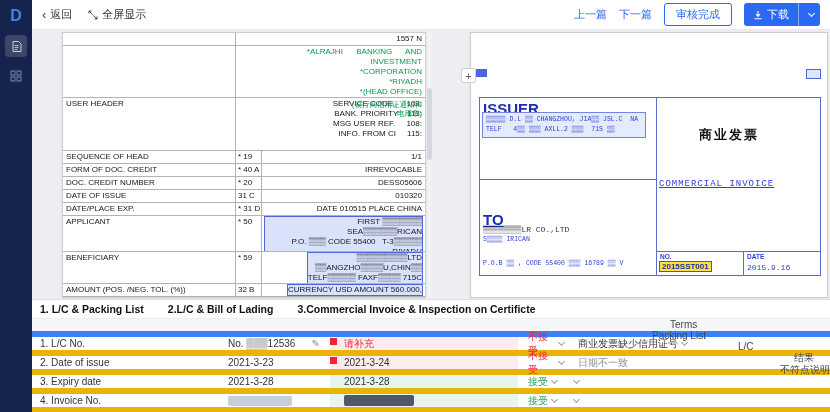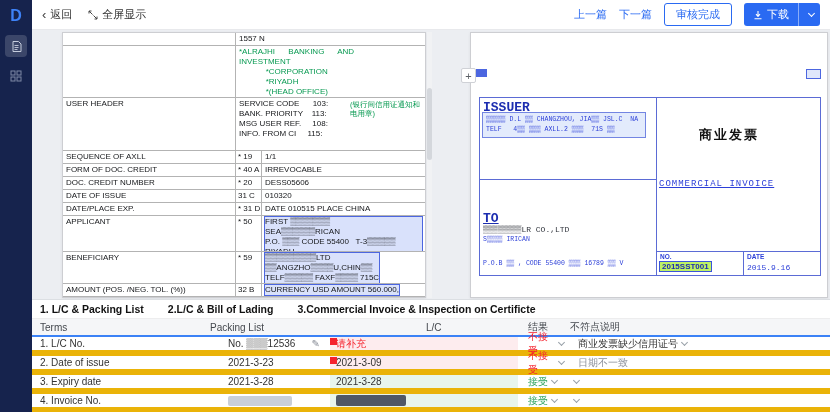--- a/index.html
+++ b/index.html
@@ -36,21 +36,21 @@
   .workspace { position:absolute; left:32px; top:30px; width:798px; height:269px; }
   .page { background:#fff; border:1px solid #cdced2; box-shadow:0 1px 3px rgba(0,0,0,.07); }
 
   
   .swift { position:absolute; left:30px; top:2px; width:364px; height:266px; overflow:hidden;
            font-size:8px; color:#15171a; line-height:10px; }
   .s-row { display:flex; border-bottom:1px solid #b3b3b3; overflow:hidden; }
   .h13 { height:13px; } .h52 { height:52px; } .h53 { height:53px; } .h36 { height:36px; } .h32 { height:32px; }
   .s-label { width:173px; padding:1px 3px; border-right:1px solid #b3b3b3; }
   .s-tag { width:26px; padding:1px 2px; border-right:1px solid #b3b3b3; white-space:nowrap; }
-  .s-val { flex:1; padding:1px 3px; position:relative; }
+  .s-val { flex:1; padding:1px 3px; position:relative;text-align:right; }
   .pre { white-space:pre-wrap; }
   .green { color:#089a52; }
   .svc-note { position:absolute; right:3px; top:2px; width:72px; font-size:7.5px; line-height:9px; }
   .hl-box { background:#d9e1fb; outline:1px solid #4c66e0; display:inline-block; cursor:pointer; }
 
   
   .vscroll { position:absolute; left:395px; top:2px; width:5px; height:266px; background:#f1f2f4; }
   .vthumb { margin-top:56px; height:72px; width:5px; background:#d4d7dc; border-radius:3px; cursor:pointer; }
   .zoom-plus { position:absolute; left:429px; top:38px; width:15px; height:15px; background:#fff;
                border:1px solid #cfd1d6; border-radius:2px; color:#5c6066; font-size:11px; line-height:12px;
@@ -61,44 +61,44 @@
              color:#2c3fd8; }
   .inv-abs { position:absolute; }
   .inv-line { position:absolute; border-color:#5b6bd5 !important; }
   .corner-tl { left:5px; top:36px; width:11px; height:8px; background:#4c66e0; }
   .corner-tr { right:6px; top:36px; width:15px; height:10px; background:#dfe7fb; border:1px solid #4c66e0; }
   .frame { left:8px; top:64px; width:342px; height:179px; border:1px solid #5b6bd5; }
   .vdiv { left:185px; top:64px; height:179px; border-left:1px solid #5b6bd5; }
   .hdiv-left { left:8px; top:146px; width:178px; border-top:1px solid #5b6bd5; }
   .hdiv-right { left:185px; top:218px; width:165px; border-top:1px solid #5b6bd5; }
   .vdiv2 { left:272px; top:218px; height:25px; border-left:1px solid #5b6bd5; }
-  .iss-label, .to-label { font-family:Liberation Mono, monospace; font-weight:bold; font-size:13px;
+  .iss-label, .to-label { font-family:Liberation Sans, sans-serif; font-weight:bold; font-size:15px;
                           color:#1c2db0; text-decoration:underline; }
   .typed { font-family:"Liberation Mono", monospace; font-size:6.5px; line-height:10px; }
   .iss-block { background:#e3ebfc; outline:1px solid #7385e2; padding:2px 3px; width:162px; cursor:pointer; }
   .title-cn { font-size:13px; font-weight:bold; color:#111; letter-spacing:2px; }
   .title-en { font-family:"Liberation Mono", monospace; font-size:9px; letter-spacing:1px;
               text-decoration:underline; color:#2c3fd8; white-space:nowrap; }
   .company { color:#30343c; font-size:8px; }
-  .no-val { background:#bef264; outline:1px solid #3b55d9; font-size:8px; font-weight:bold;
+  .no-val { background:#fde047; outline:1px solid #3b55d9; font-size:8px; font-weight:bold;
             color:#1c2db0; padding:0 2px; cursor:pointer; }
   .mini-label { font-size:6.5px; font-weight:bold; }
 
   
   .review { position:absolute; left:32px; top:299px; width:798px; height:113px; background:#fff;
             border-top:1px solid #dcdfe3; font-size:10px; color:#333; }
   .tabs { height:19px; display:flex; align-items:center; gap:24px; padding-left:8px; border-bottom:1px solid #ededee; }
   .tab { font-weight:bold; font-size:10.5px; color:#111; cursor:pointer; white-space:nowrap; }
-  .thead { height:18px; display:flex; align-items:flex-start; background:#f5f6f8; border-bottom:2px solid #3b82f6;
-           color:#44484e; }
+  .thead { height:18px; display:flex; align-items:flex-end; background:#f5f6f8; border-bottom:6px solid #3b82f6;
+           color:#44484e;flex-direction:column; }
   .trow { height:19px; display:flex; align-items:center; border-bottom:6px solid #eab308; }
   .c { height:100%; display:flex; align-items:center; }
   .c-term { width:168px; padding-left:8px; }
   .c-lc   { width:130px; padding-left:28px; position:relative; }
-  .c-pack { width:188px; padding-left:6px; position:relative; }
+  .c-pack { width:188px; padding-left:14px; position:relative; }
   .c-res  { width:46px;  padding-left:10px; cursor:pointer; }
   .c-note { flex:1; padding-left:6px; cursor:pointer; }
   .thead .c-lc { padding-left:38px; } .thead .c-pack { padding-left:10px; } .thead .c-note { padding-left:6px; }
   .bg-pink { background:#fdecee; }
   .bg-green { background:#e8f5ec; }
   .red { color:#f5222d; }
   .grn { color:#2ba35f; }
   .muted { color:#8a8f99; }
   .badge { position:absolute; left:0; top:1px; width:7px; height:7px; background:#f5222d; }
   .pencil { margin-left:auto; margin-right:10px; color:#8a8f99; font-size:10px; cursor:pointer; }
@@ -192,21 +192,21 @@
         <div class="s-val">
           <div class="pre">SERVICE CODE      103:
 BANK. PRIORITY    113:
 MSG USER REF.     108:
 INFO. FROM CI     115:</div>
           <div class="svc-note green">(银行间信用证通知和电用章)</div>
         </div>
       </div>
 
       <div class="s-row h13">
-        <div class="s-label">SEQUENCE OF AXLL</div>
+        <div class="s-label">SEQUENCE OF HEAD</div>
         <div class="s-tag">* 19</div>
         <div class="s-val">1/1</div>
       </div>
       <div class="s-row h13">
         <div class="s-label">FORM OF DOC. CREDIT</div>
         <div class="s-tag">* 40 A</div>
         <div class="s-val">IRREVOCABLE</div>
       </div>
       <div class="s-row h13">
         <div class="s-label">DOC. CREDIT NUMBER</div>
@@ -318,21 +318,21 @@
       </div>
     </div>
 
     <div class="trow">
       <div class="c c-term">2. Date of issue</div>
       <div class="c c-lc">
         <span>2021-3-23</span>
       </div>
       <div class="c c-pack bg-pink">
         <span class="badge"></span>
-        <span>2021-3-09</span>
+        <span>2021-3-24</span>
       </div>
       <div class="c c-res">
         <span class="red">不接受</span>
         <span class="cv"></span>
       </div>
       <div class="c c-note">
         <span class="note-text muted">日期不一致</span>
       </div>
     </div>
 

